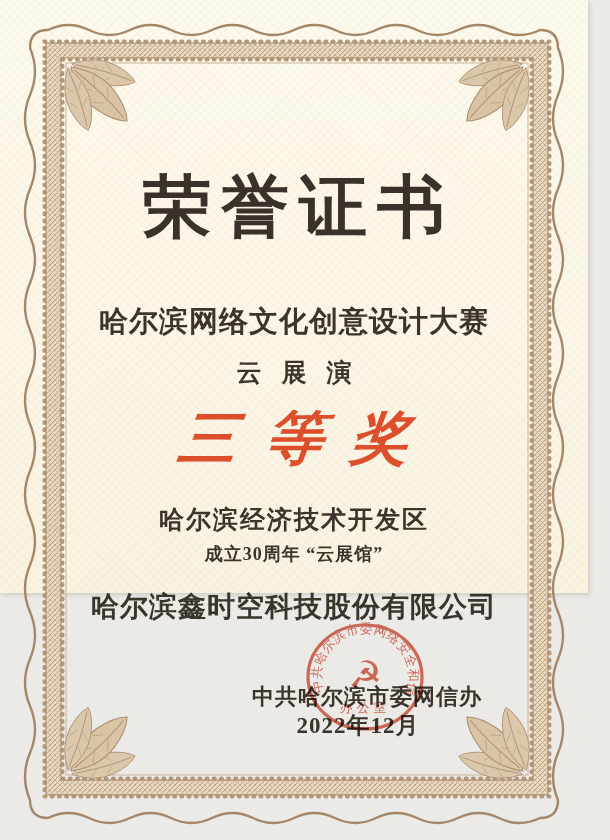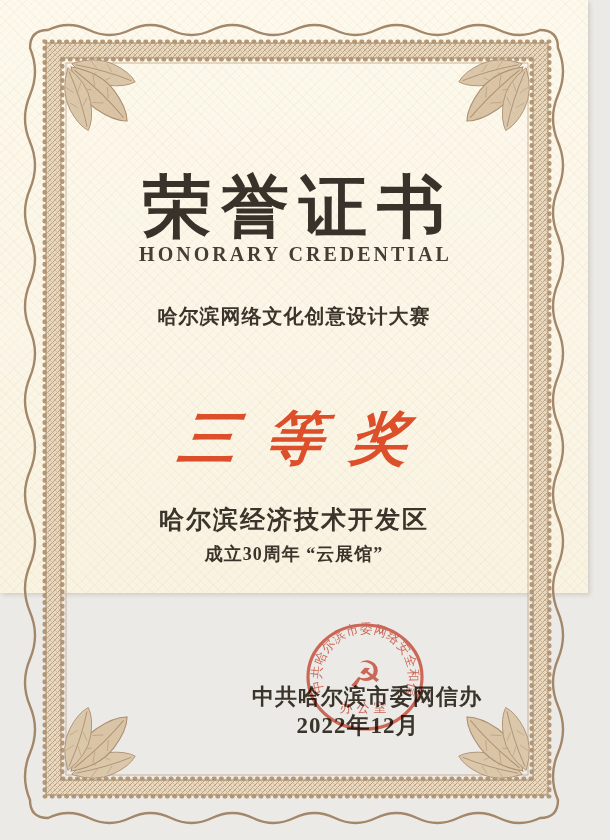--- a/index.html
+++ b/index.html
@@ -18,21 +18,21 @@
     content:"";position:absolute;inset:0;pointer-events:none;z-index:1;
     background-image:
       repeating-linear-gradient(45deg, rgba(186,152,110,0.06) 0 1px, transparent 1px 6px),
       repeating-linear-gradient(-45deg, rgba(186,152,110,0.06) 0 1px, transparent 1px 6px);
   }
   svg.frame{position:absolute;left:0;top:0;z-index:0;pointer-events:none;}
   .content{position:absolute;inset:0;z-index:2;}
   .line{position:absolute;left:0;right:0;text-align:center;line-height:1.15;color:#3a342b;}
   .title{top:168px;font-size:68px;font-weight:bold;letter-spacing:10px;padding-left:10px;color:#38322a;}
   .subtitle{top:243px;font-size:20px;font-weight:bold;letter-spacing:3px;padding-left:3px;color:#453e34;}
-  .event{top:305px;font-size:20px;font-weight:600;letter-spacing:1px;}
+  .event{top:305px;font-size:29px;font-weight:600;letter-spacing:1px;}
   .category{top:359px;font-size:25px;font-weight:600;letter-spacing:20px;padding-left:20px;}
   .award{top:406px;font-size:58px;font-weight:bold;color:#dd4f2b;letter-spacing:28px;padding-left:28px;}
   .award .brush{display:inline-block;transform:skewX(-7deg);font-style:italic;}
   .r1{top:506px;font-size:25px;font-weight:700;letter-spacing:2px;}
   .r2{top:544px;font-size:18px;font-weight:600;letter-spacing:1px;}
   .company{top:591px;font-size:28px;font-weight:bold;letter-spacing:1px;}
   .issuer{top:684px;font-size:22px;font-weight:600;letter-spacing:1px;transform:translateX(73px);}
   .date{top:713px;font-size:23px;font-weight:600;letter-spacing:1px;transform:translateX(64px);}
   svg.seal{position:absolute;left:304px;top:622px;z-index:3;opacity:0.82;mix-blend-mode:multiply;pointer-events:none;}
   .seal-ink{fill:none;stroke:#d4503c;}
@@ -88,25 +88,26 @@
     </g>
 
     <use href="#leafTrio" transform="translate(66,62)"></use>
     <use href="#leafTrio" transform="translate(528,62) scale(-1,1)"></use>
     <use href="#leafTrio" transform="translate(66,776) scale(1,-1)"></use>
     <use href="#leafTrio" transform="translate(528,776) scale(-1,-1)"></use>
   </svg>
 
   <div class="content">
     <div class="line title">荣誉证书</div>
-    <div class="line subtitle">HONORARY CREDENTIAL</div>
     <div class="line event">哈尔滨网络文化创意设计大赛</div>
+    <div class="line category">云展演</div>
     <div class="line award"><span class="brush">三等奖</span></div>
     <div class="line r1">哈尔滨经济技术开发区</div>
     <div class="line r2">成立30周年 “云展馆”</div>
+    <div class="line company">哈尔滨鑫时空科技股份有限公司</div>
     <div class="line issuer">中共哈尔滨市委网信办</div>
     <div class="line date">2022年12月</div>
   </div>
 
   <svg class="seal" width="122" height="114" viewBox="0 0 122 114">
     <defs>
       <path id="sealArc" d="M 19.7 70 A 44 44 0 1 1 102.3 70" fill="none"></path>
     </defs>
     <ellipse cx="61" cy="55" rx="57" ry="52" class="seal-ink" stroke-width="3.2"></ellipse>
     <text class="seal-text" font-size="13" letter-spacing="0.5">

